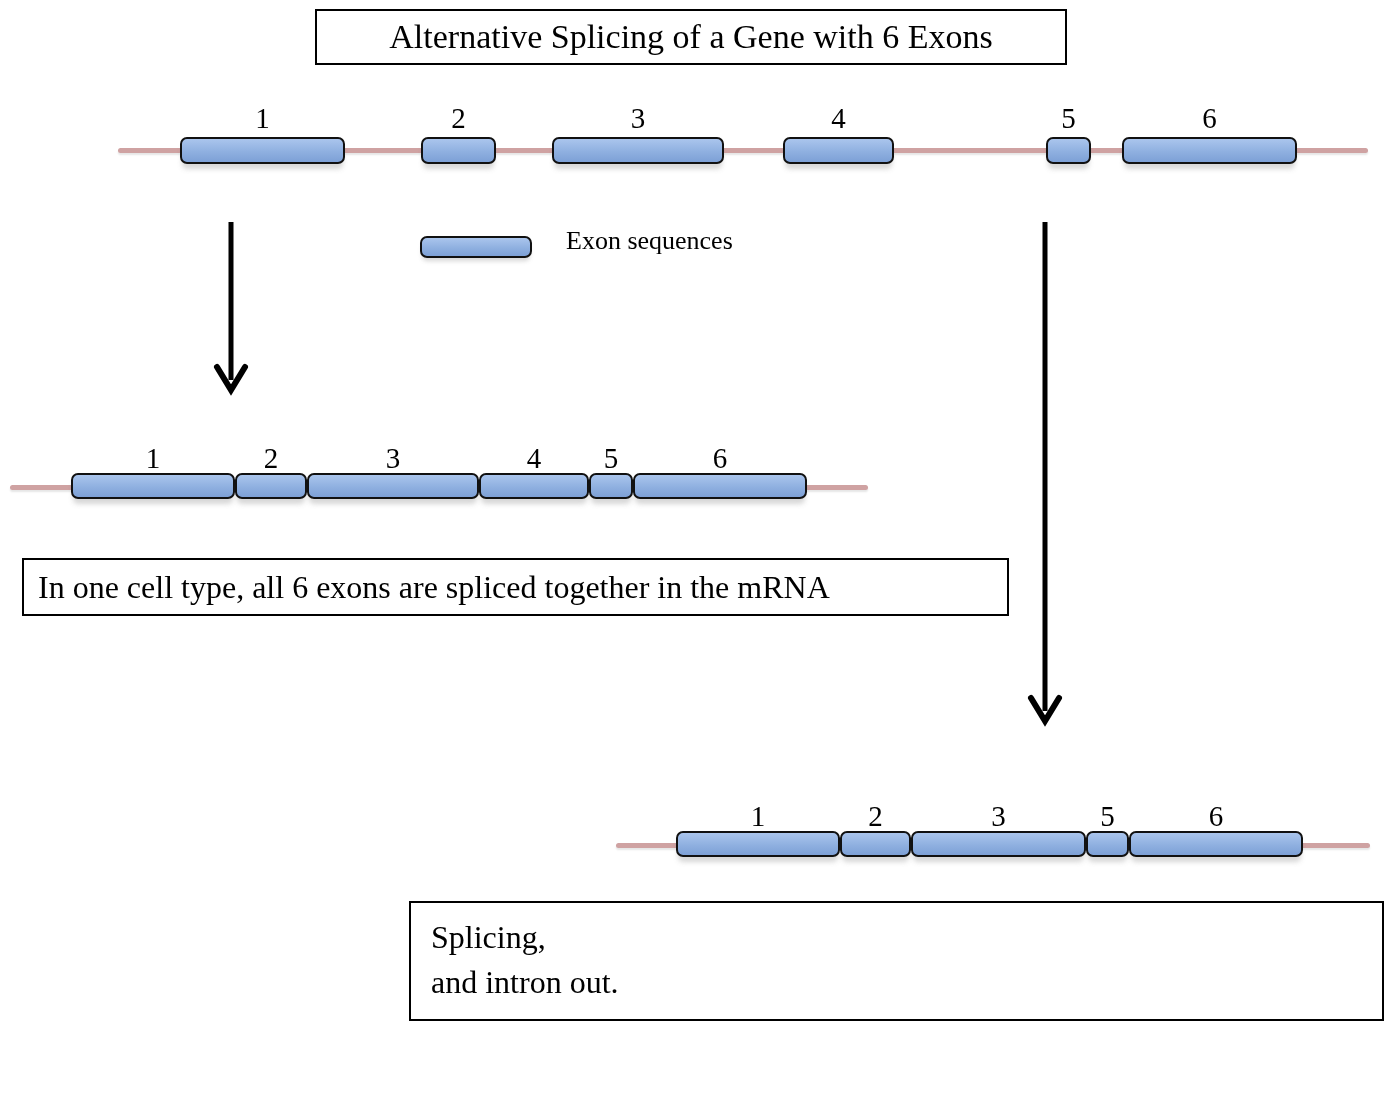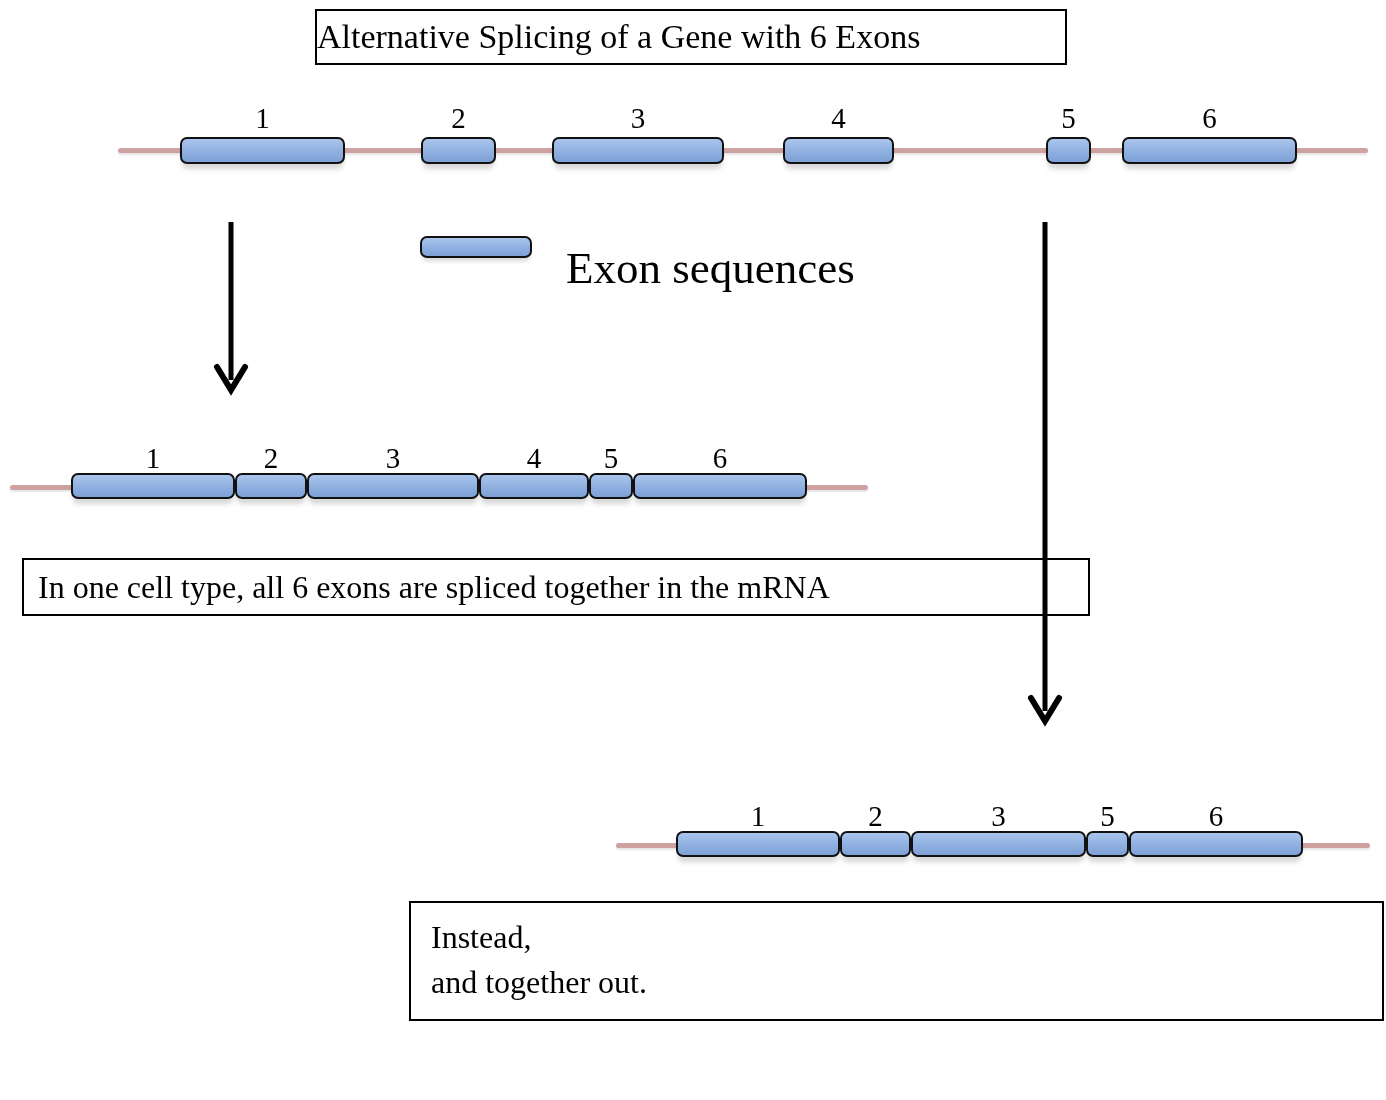--- a/index.html
+++ b/index.html
@@ -19,25 +19,25 @@
 
   
   .outlined-box {
     position: absolute;
     border: 2px solid #000;
     background: #fff;
     box-sizing: border-box;
   }
   #title-box {
     left: 315px; top: 9px; width: 752px; height: 56px;
-    display: flex; align-items: center; 
+    display: flex; align-items: center; justify-content: center;
     font-size: 34px;
   }
   #caption-one-box {
-    left: 22px; top: 558px; width: 1068px; height: 58px;
+    left: 22px; top: 558px; width: 987px; height: 58px;
     display: flex; align-items: center;
     padding-left: 14px;
     font-size: 32px;
   }
   #caption-two-box {
     left: 409px; top: 901px; width: 975px;
     padding: 12px 20px 14px 20px;
     font-size: 32px;
     line-height: 45px;
   }
@@ -72,22 +72,22 @@
     position: absolute;
     left: 420px; top: 236px; width: 112px; height: 22px;
     box-sizing: border-box;
     border: 2.5px solid #111;
     border-radius: 7px;
     background: linear-gradient(180deg, #aac5ed 0%, #8fb0e0 55%, #7da0d6 100%);
     box-shadow: 0 5px 4px -2px rgba(110,110,110,0.28);
   }
   #legend-label {
     position: absolute;
-    left: 566px; top: 242px;
-    font-size: 45px;
+    left: 566px; top: 226px;
+    font-size: 26px;
   }
 
   
   #arrows {
     position: absolute;
     left: 0; top: 0;
     width: 1386px; height: 1100px;
     pointer-events: none;
   }
 </style>
@@ -148,22 +148,22 @@
 
   <div id="legend-swatch"></div>
   <div id="legend-label">Exon sequences</div>
 
   <div id="caption-one-box" class="outlined-box">
     <span>In one cell type, all 6 exons are spliced together in the mRNA</span>
   </div>
 
   <div id="caption-two-box" class="outlined-box">
     <div id="caption-two-text">
-        <div>Instead,</div>
-        <div>and together out.</div>
+        <div>Splicing,</div>
+        <div>and intron out.</div>
       </div>
   </div>
 
   <svg id="arrows" xmlns="http://www.w3.org/2000/svg">
       <g>
         <line x1="231" x2="231" y1="222" y2="380" stroke="#000000" stroke-width="5"></line>
         <polyline points="217,367 231,390 245,367" fill="none" stroke="#000000" stroke-width="6" stroke-linecap="round"></polyline>
       </g>
       <g>
         <line x1="1045" x2="1045" y1="222" y2="711" stroke="#000000" stroke-width="5"></line>

